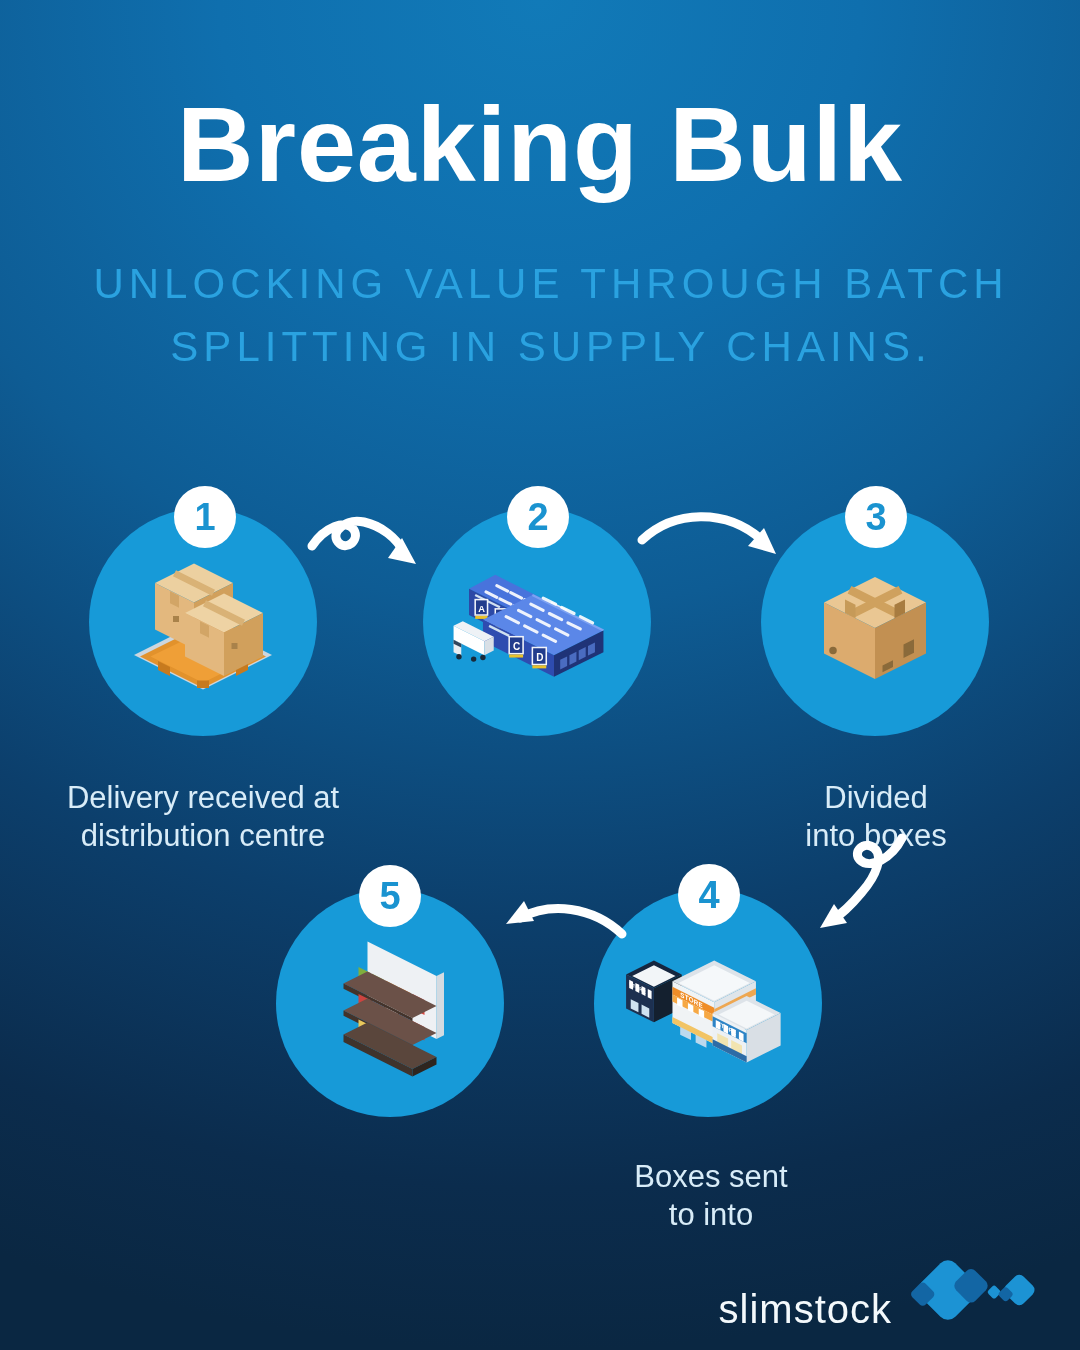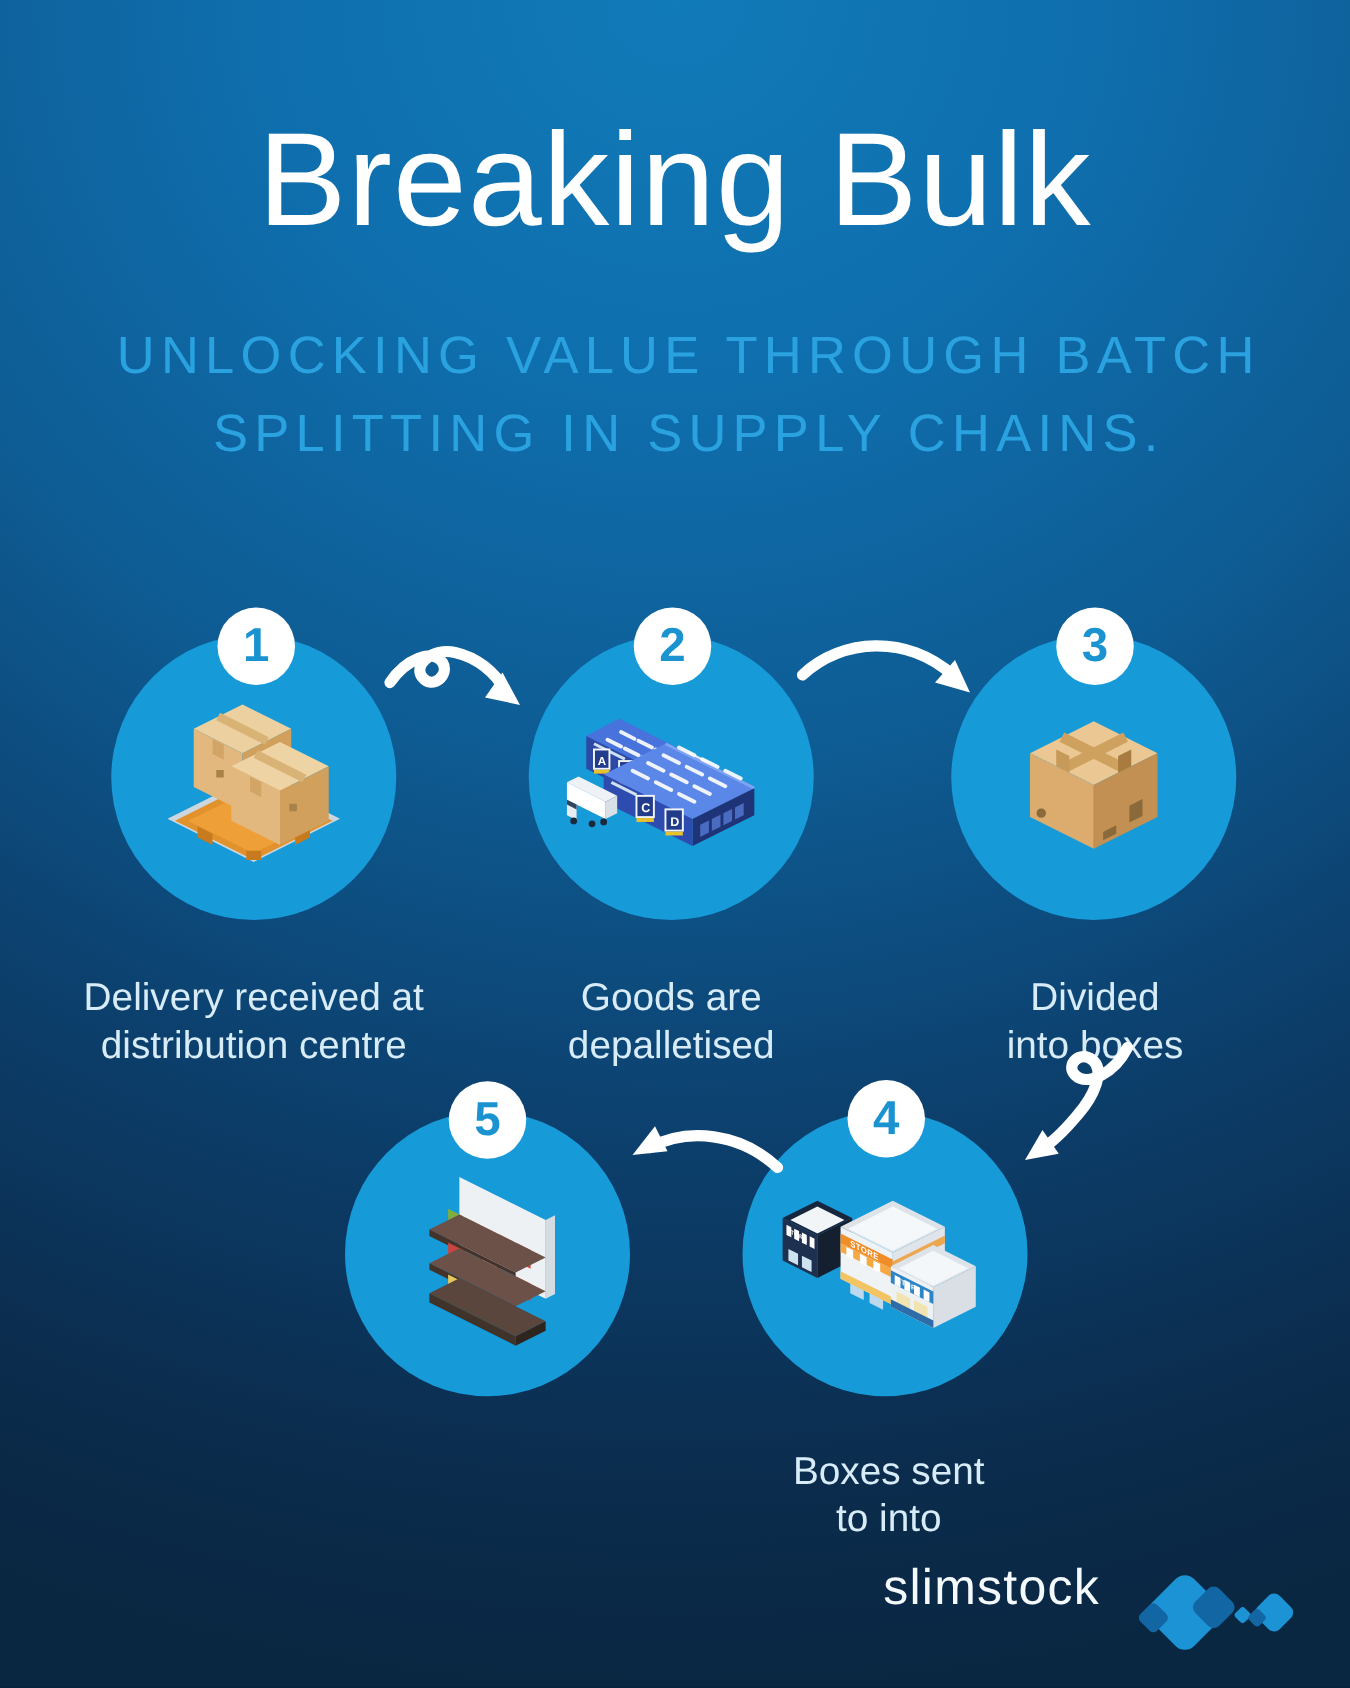--- a/index.html
+++ b/index.html
@@ -5,21 +5,21 @@
   html,body{margin:0;padding:0;background:#09233c;}
   #page{
     position:relative;width:1080px;height:1350px;overflow:hidden;
     font-family:"Liberation Sans", sans-serif;
     background:radial-gradient(135% 100% at 50% 0%,
       var(--background-top,#117ab8) 0%, #0f6fae 22%, #0e5c94 45%,
       #0c3f6c 68%, #0b2c4d 88%, var(--background-bottom,#0a2742) 100%);
   }
   .title{
     position:absolute;left:0;top:84px;width:1080px;text-align:center;
-    font-size:106px;font-weight:normal;color:var(--title,#ffffff);letter-spacing:1px;
+    font-size:106px;font-weight:bold;color:var(--title,#ffffff);letter-spacing:1px;
   }
   .subtitle{
     position:absolute;left:0;top:252px;width:1080px;text-align:center;
     font-size:42px;font-weight:400;color:var(--subtitle,#2aa2e0);
     letter-spacing:5px;line-height:1.5;white-space:pre-line;padding-left:11px;
   }
   .step-circle{
     position:absolute;width:228px;height:228px;border-radius:50%;
     background:var(--circle,#179ad8);
     display:flex;align-items:center;justify-content:center;
@@ -39,21 +39,21 @@
   .c4{left:594px;top:889px}.c5{left:276px;top:889px}
   .b1{left:174px;top:486px}.b2{left:507px;top:486px}.b3{left:845px;top:486px}
   .b4{left:678px;top:864px}.b5{left:359px;top:865px}
   .l1{left:30px;top:751px;width:346px}.l2{left:364px;top:751px;width:346px}
   .l3{left:703px;top:751px;width:346px}.l4{left:538px;top:1130px;width:346px}
   .l5{left:219px;top:1130px;width:346px}
   .arrow{position:absolute;}
   .a1{left:302px;top:494px}.a2{left:634px;top:492px}
   .a3{left:806px;top:830px}.a4{left:492px;top:886px}
   .logo{
-    position:absolute;right:34px;top:1248px;display:flex;align-items:flex-start;gap:16px;
+    position:absolute;right:34px;top:1248px;display:flex;align-items:flex-end;gap:4px;
   }
   .logo-text{font-size:40px;color:#f4f9fc;letter-spacing:1px;font-weight:400;}
 </style>
 </head>
 <body>
 
 <div id="page">
 
   <div class="title">Breaking Bulk</div>
   <div class="subtitle">UNLOCKING VALUE THROUGH BATCH
@@ -136,22 +136,20 @@
       <polygon points="2,108 2,124 12,129 12,113" fill="#e8edf2"></polygon>
       <polygon points="2,108 12,113 12,118 2,113" fill="#33455c"></polygon>
       <circle cx="9" cy="130" r="3.5" fill="#1a2a3a"></circle>
       <circle cx="28" cy="133" r="3.5" fill="#1a2a3a"></circle>
       <circle cx="40" cy="131" r="3.5" fill="#1a2a3a"></circle>
     </svg>
   </div>
   <div class="badge b2">
     <span>2</span>
   </div>
-  <div class="step-label l2">Goods are
-depalletised</div>
 
   <div class="step-circle c3">
     <svg viewBox="0 0 200 200">
       <polygon points="100,40 168,74 100,108 32,74" fill="#eac793"></polygon>
       <path d="M66,57 L134,91" stroke="#cfa15e" stroke-width="11" fill="none"></path>
       <path d="M134,57 L66,91" stroke="#cfa15e" stroke-width="11" fill="none"></path>
       <polygon points="32,74 32,142 100,176 100,108" fill="#dcab6e"></polygon>
       <polygon points="168,74 168,142 100,176 100,108" fill="#c29052"></polygon>
       <polygon points="60,70 74,77 74,95 60,88" fill="#c69a58"></polygon>
       <polygon points="126,77 140,70 140,88 126,95" fill="#a87c40"></polygon>

